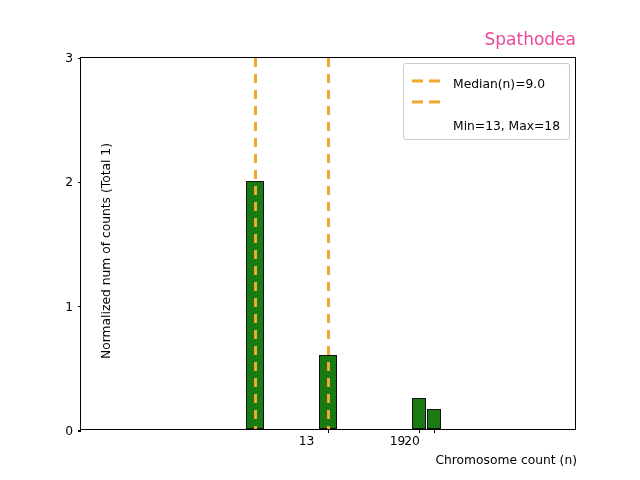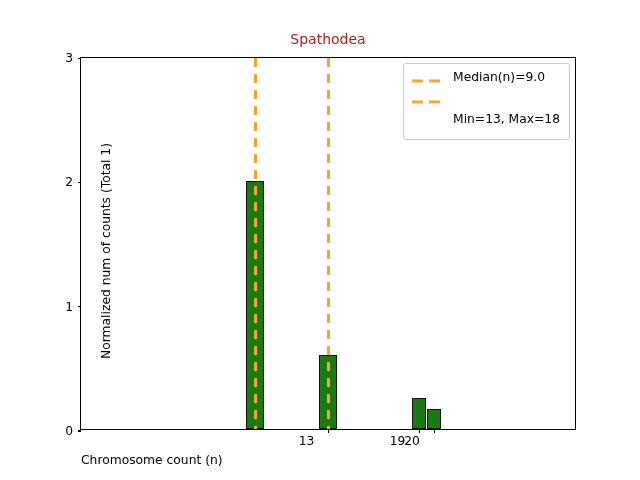--- a/index.html
+++ b/index.html
@@ -20,23 +20,23 @@
     height: 480px;
     background: #ffffff;
   }
 
   
   #chart-title {
     position: absolute;
     left: 80px;
     top: 30px;
     width: 496px;
-    text-align: center;
-    font-size: 14px;
-    color: #b91c1c;
+    text-align: right;
+    font-size: 17px;
+    color: #ec4899;
     line-height: 18px;
     white-space: nowrap;
   }
 
   
   #plot-area {
     position: absolute;
     left: 80px;
     top: 57px;
     width: 496px;
@@ -86,21 +86,21 @@
     height: 1.15px;
     background: #000000;
   }
 
   
   #xlabel {
     position: absolute;
     left: 0;
     top: 395px;
     width: 496px;
-    text-align: left;
+    text-align: right;
     font-size: 12.3px;
     color: #000000;
     white-space: nowrap;
   }
   .xtick {
     position: absolute;
     top: 100%;
     width: 60px;
     text-align: left;
     font-size: 12.3px;
@@ -146,21 +146,21 @@
     right: 5px;
     top: 5px;
     background: #ffffff;
     border: 1px solid #cccccc;
     border-radius: 3px;
     padding: 6px 9px 6px 7px;
     box-sizing: border-box;
   }
   .legend-row {
     display: flex;
-    align-items: flex-start;
+    align-items: flex-end;
     height: 21px;
   }
   .legend-swatch {
     width: 33px;
     height: 21px;
     flex: 0 0 33px;
     margin-right: 9px;
     position: relative;
   }
   .legend-swatch::before,

